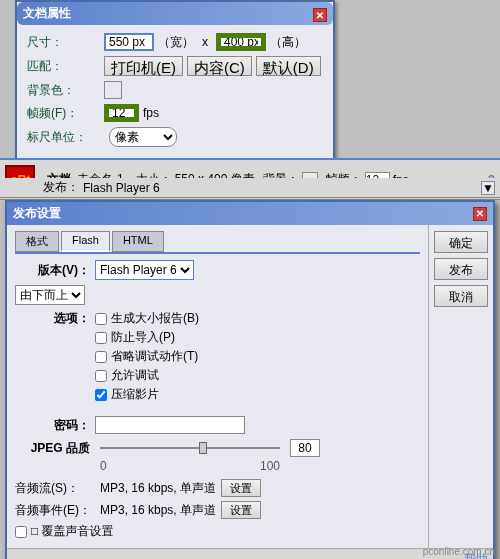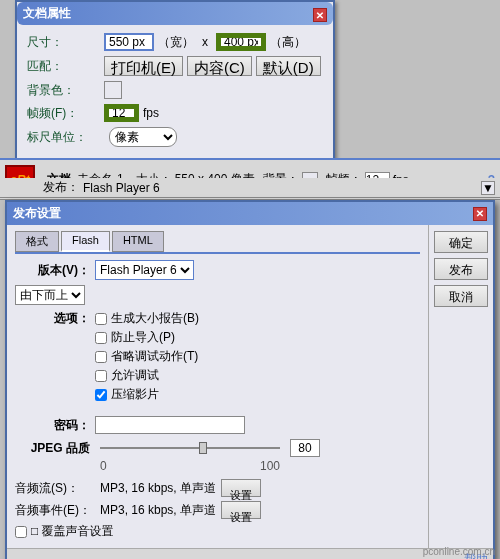--- a/index.html
+++ b/index.html
@@ -162,21 +162,21 @@
     }
     .options-block { margin-left: 80px; margin-bottom: 6px; }
     .checkbox-row { display: flex; align-items: center; gap: 4px; margin-bottom: 2px; }
     .checkbox-ctrl { width: 12px; height: 12px; }
     .slider-container { width: 180px; height: 16px; position: relative; margin: 0 5px; }
     .slider-track { position: absolute; top: 7px; left: 0; right: 0; height: 2px; background: #888; }
     .slider-thumb { position: absolute; top: 2px; left: 55%; width: 8px; height: 12px; background: #ccc; border: 1px solid #666; cursor: pointer; }
     .slider-labels { display: flex; justify-content: space-between; font-size: 10px; color: #555; }
     .audio-row { display: flex; align-items: center; margin-bottom: 4px; font-size: 11px; }
     .audio-label { min-width: 85px; }
-    .btn-set { border: 1px solid #888; background: linear-gradient(to bottom, #f0f0f0, #d8d8d8); padding: 8px 8px; height: 18px; cursor: pointer; font-size: 11px; margin-left: 5px; }
+    .btn-set { border: 1px solid #888; background: linear-gradient(to bottom, #f0f0f0, #d8d8d8); padding: 1px 8px; height: 18px; cursor: pointer; font-size: 11px; margin-left: 5px; }
     .watermark { position: absolute; bottom: 2px; right: 5px; color: #888; font-size: 10px; }
     .help-bar { background: #d8d8d8; border-top: 1px solid #aaa; padding: 2px 5px; display: flex; justify-content: flex-end; font-size: 11px; color: #5b7fcc; }
   </style>
 </head>
 <body>
 
 <div class="doc-props-dialog">
   <div class="dialog-titlebar">
     <span>文档属性</span>
     <div class="dialog-titlebar-close">✕</div>

